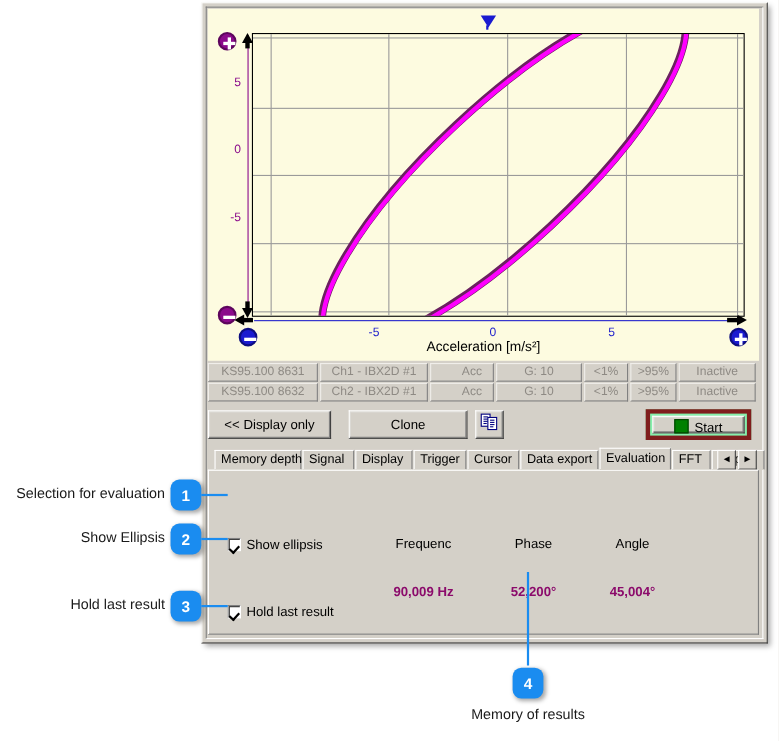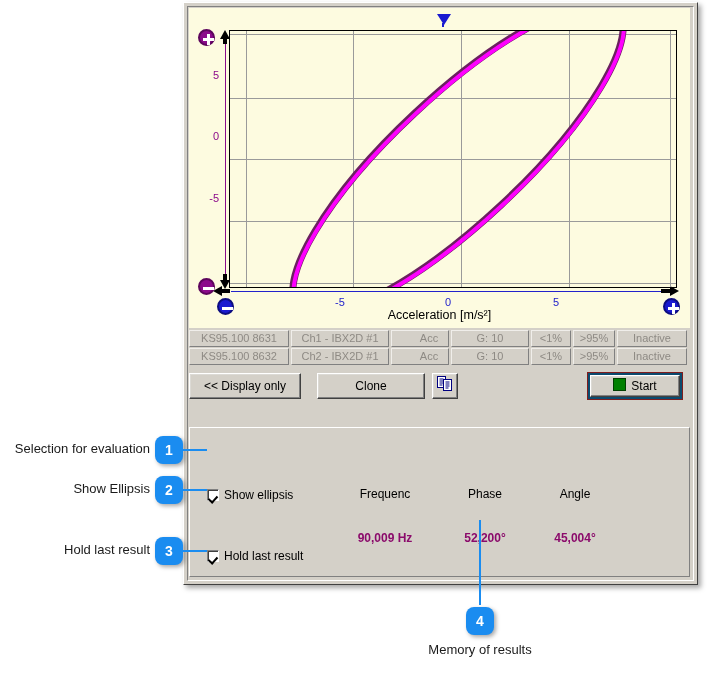--- a/index.html
+++ b/index.html
@@ -169,21 +169,21 @@
     line-height:24px;
     box-sizing:border-box;
     font-family:"Liberation Sans",sans-serif;
     cursor:default;
   }
   #btn-display-only{left:0;top:2px;width:112px;height:26px;}
   #btn-clone{left:128px;top:2px;width:108px;height:26px;}
   #btn-copy{left:243px;top:2px;width:26px;height:26px;line-height:22px;}
   #btn-start-outer{
     position:absolute;left:398px;top:1px;width:96px;height:28px;
-    border:1px solid #7f1d1d;box-sizing:border-box;background:#0c4a6e;
+    border:4px solid #7f1d1d;box-sizing:border-box;background:#86efac;
   }
   #btn-start{left:2px;top:2px;right:2px;bottom:2px;width:auto;height:auto;position:absolute;line-height:20px;}
   #start-led{display:inline-block;width:11px;height:11px;background:#008000;border:1px solid #004000;vertical-align:-1px;margin-right:5px;}
 
   
   #tab-strip{
     position:absolute;
     left:1px; top:400px;
     width:501px; height:20px;
     border-bottom:1px solid #ffffff;
@@ -441,20 +441,33 @@
           <rect x="9.5" y="13.5" width="3" height="1" fill="#000080"></rect>
         </svg>
       </div>
       <div id="btn-start-outer">
         <div class="win-btn" id="btn-start">
           <span id="start-led"></span><span>Start</span>
         </div>
       </div>
     </div>
 
+    <div id="tab-strip">
+      <div class="tab" style="left:6px;width:79px;">Memory depth</div>
+      <div class="tab" style="left:86px;width:47px;">Signal</div>
+      <div class="tab" style="left:134px;width:52px;">Display</div>
+      <div class="tab" style="left:187px;width:48px;">Trigger</div>
+      <div class="tab" style="left:236px;width:47px;">Cursor</div>
+      <div class="tab" style="left:284px;width:71px;">Data export</div>
+      <div class="tab active" style="left:356px;width:65px;">Evaluation</div>
+      <div class="tab" style="left:422px;width:35px;">FFT</div>
+      <div class="tab" style="left:458px;width:48px;">Report</div>
+      <div class="tabscroll" style="left:463px;">◄</div>
+      <div class="tabscroll" style="left:482px;">►</div>
+    </div>
 
     <div id="tab-page">
 
 
       <div class="chk-row" style="top:60px;">
         <span class="chk-box checked"></span><span>Show ellipsis</span>
       </div>
 
       <div class="res-head" style="left:140px;top:59px;">Frequenc</div>
       <div class="res-head" style="left:240px;top:59px;">Phase</div>

